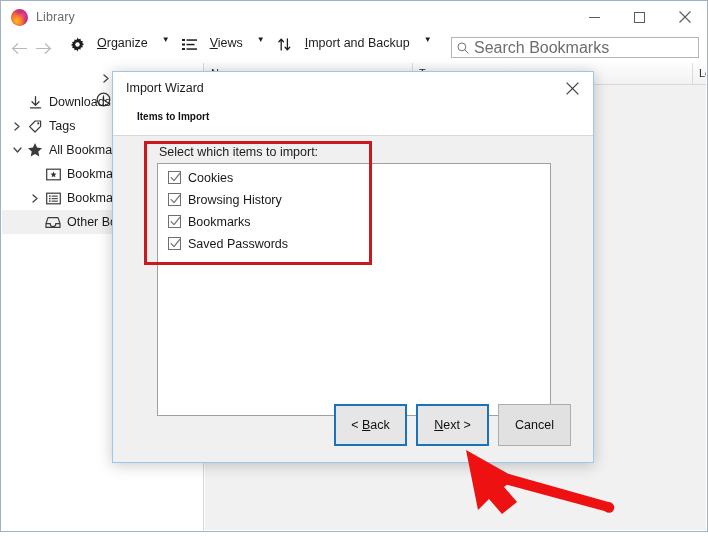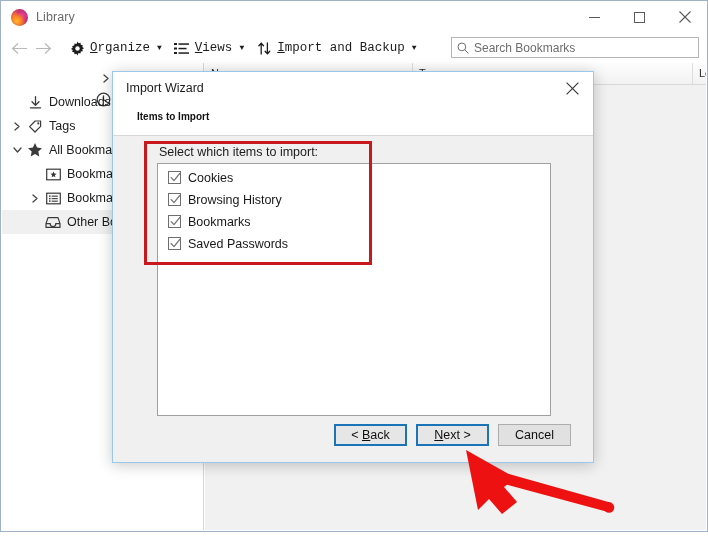--- a/index.html
+++ b/index.html
@@ -84,28 +84,27 @@
     box-sizing: border-box;
     gap: 2px;
   }
   .nav-arrow {
     width: 22px; height: 22px;
     display: flex; align-items: center; justify-content: center;
     color: #b8b8b8;
   }
   .tb-item {
     display: flex;
-    align-items: center;
-    gap: 5px;
+    align-items: flex-start;
+    gap: 12px;
     height: 24px;
     padding: 0 5px;
     font-size: 12.5px;
     color: #1d1d1d;
     white-space: nowrap;
-    font-family: Liberation Mono, monospace;
   }
   .tb-item .tb-ico {
     display: flex; align-items: center; justify-content: center;
     width: 16px; height: 16px;
     color: #1d1d1d;
   }
   .tb-label u { text-decoration: underline; text-underline-offset: 1px; }
   .tb-caret {
     font-size: 8px;
     color: #1d1d1d;
@@ -119,21 +118,21 @@
     border: 1px solid #b5b5b5;
     background: #ffffff;
     display: flex;
     align-items: center;
     padding: 0 5px;
     box-sizing: border-box;
     gap: 5px;
   }
   .search-box .s-ico { color: #6f6f6f; display:flex; }
   .search-placeholder {
-    font-size: 12px;
+    font-size: 16px;
     color: #6d6d6d;
   }
 
   
   .content {
     position: absolute;
     left: 1px; top: 62px; right: 1px; bottom: 1px;
   }
   .sidebar {
     position: absolute;
@@ -301,21 +300,21 @@
 
   .dlg-buttons {
     position: absolute;
     left: 0; right: 0; bottom: 16px;
     display: flex;
     justify-content: flex-end;
     padding-right: 22px;
     gap: 9px;
   }
   .btn {
-    width: 73px; height: 22px;
+    width: 73px; height: 42px;
     font-size: 12.5px;
     color: #101010;
     background: #e1e1e1;
     border: 1px solid #adadad;
     display: flex; align-items: center; justify-content: center;
     box-sizing: border-box;
   }
   .btn u { text-decoration: underline; text-underline-offset: 1px; }
   .btn.focus {
     border: 2px solid #1b74b8;

